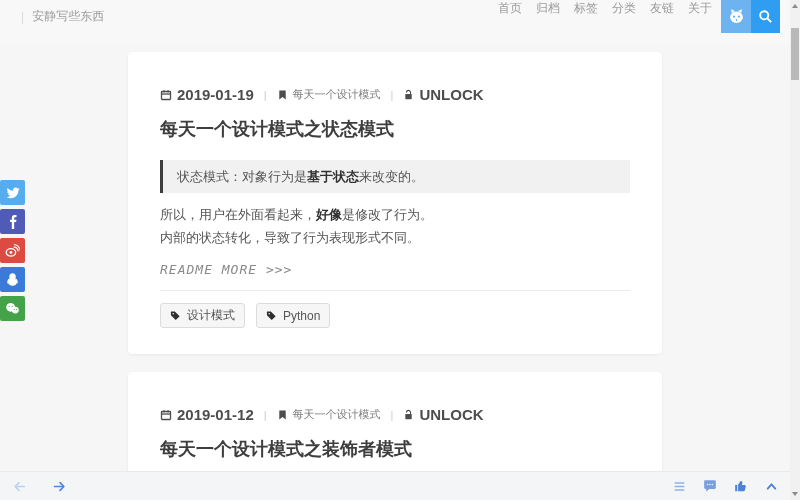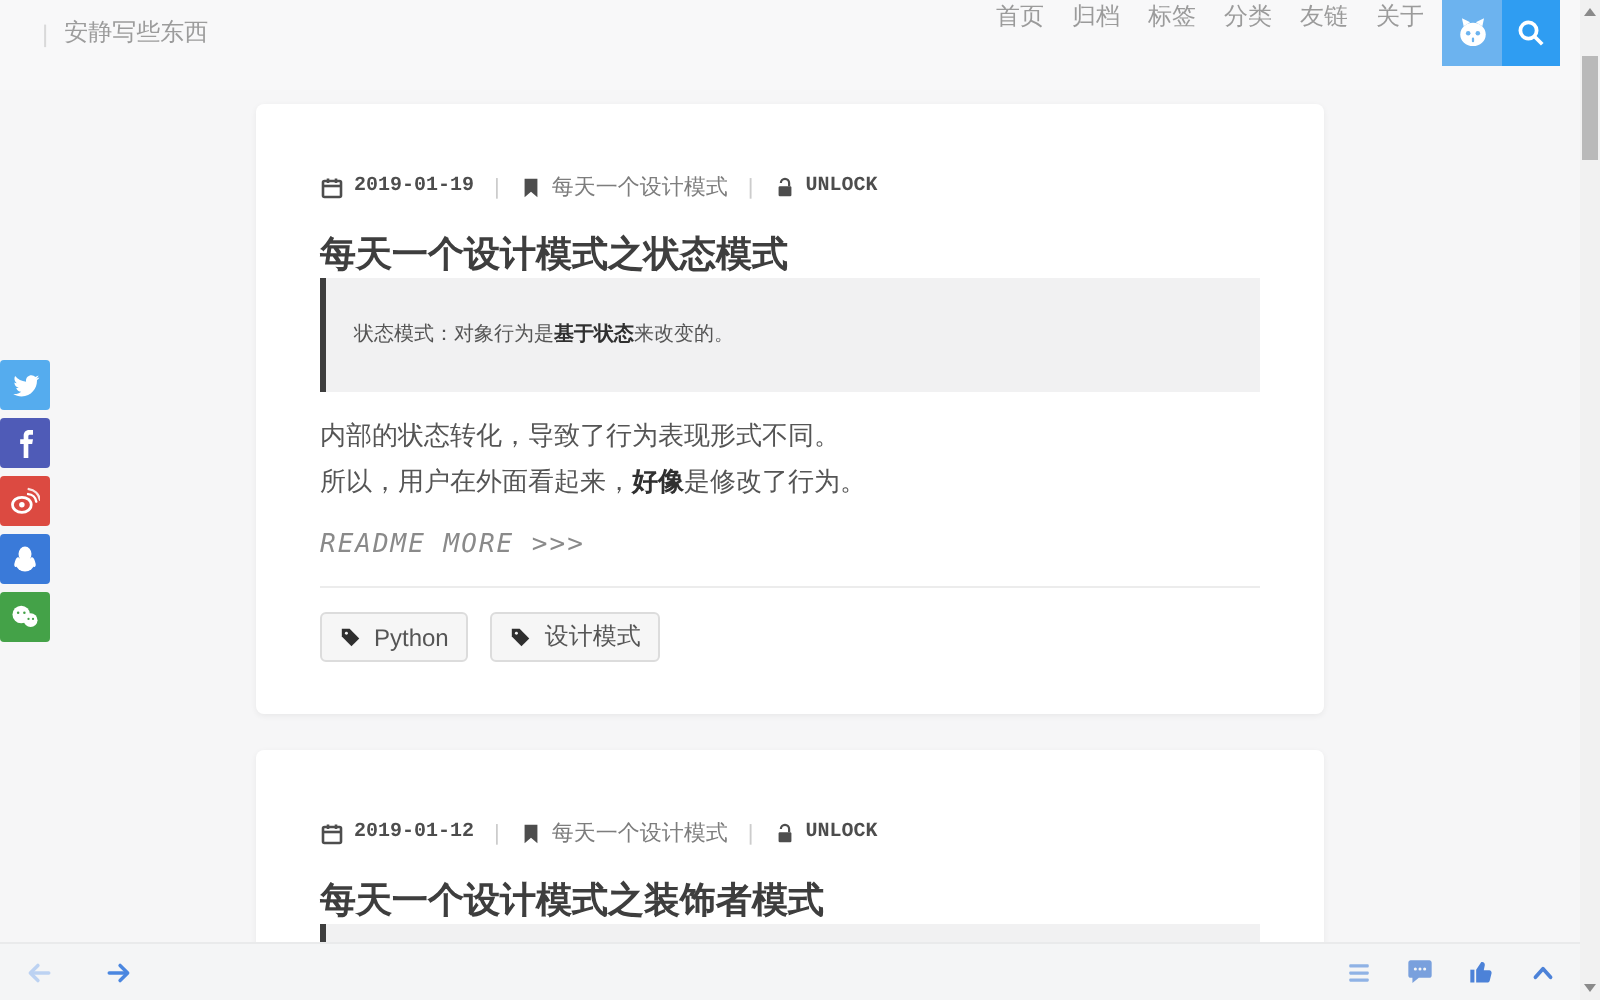--- a/index.html
+++ b/index.html
@@ -21,25 +21,25 @@
   .btn-github { right:39px; width:30px; }
   .btn-search { right:10px; width:29px; }
   
   .social { position:absolute; left:0; top:180px; display:flex; flex-direction:column; gap:4px; z-index:4; }
   .social-btn { width:25px; height:25px; border-radius:2px; display:flex; align-items:center; justify-content:center; cursor:pointer; }
   
   .main { position:absolute; left:128px; top:52px; width:534px; }
   .card { background:#fff; border-radius:4px; box-shadow:0 1px 3px rgba(0,0,0,.06); padding:34px 32px 26px; margin-bottom:18px; }
   .post-meta { display:flex; align-items:center; color:#4d4d4d; }
   .post-meta svg { flex:none; }
-  .meta-date, .meta-lock { font-family:Liberation Mono, monospace; font-weight:bold; font-size:10px; color:#4d4d4d; margin-left:5px; }
+  .meta-date, .meta-lock { font-family:Liberation Sans, sans-serif; font-weight:bold; font-size:15px; color:#4d4d4d; margin-left:5px; }
   .meta-cat { font-size:11px; color:#7d7d7d; margin-left:5px; }
   .meta-sep { color:#ccc; font-size:11px; margin:0 10px; }
   .post-title { margin-top:14px; font-size:18px; font-weight:bold; color:#3e3e3e; cursor:pointer; }
-  .quote { margin-top:0; background:#f1f1f2; border-left:3px solid #3e3e3e; padding:21px 14px; font-size:10px; color:#555; line-height:15px; }
+  .quote { margin-top:19px; background:#f1f1f2; border-left:3px solid #3e3e3e; padding:9px 14px; font-size:13px; color:#555; line-height:15px; }
   .quote b { color:#303030; }
   .post-body { margin-top:10px; font-size:13px; color:#555; line-height:23px; }
   .post-body b { color:#303030; }
   .read-more { margin-top:13px; font-family:"DejaVu Sans Mono", monospace; font-style:italic; font-size:13px; color:#8a8a8a; letter-spacing:1px; cursor:pointer; }
   .divider { margin-top:13px; border-top:1px solid #ececec; }
   .tags { margin-top:12px; display:flex; gap:11px; }
   .tag { display:inline-flex; align-items:center; gap:6px; border:1px solid #dcdcdc; background:#f6f6f6; border-radius:3px; padding:3px 9px; font-size:12px; color:#555; cursor:pointer; }
   
   .bottom-bar { position:absolute; left:0; right:0; bottom:0; height:29px; background:#f4f5f6; border-top:1px solid #e9eaeb; z-index:6; }
   .pager { position:absolute; left:13px; top:0; height:100%; display:flex; align-items:center; gap:27px; }
@@ -170,46 +170,46 @@
       <span class="meta-lock">UNLOCK</span>
     </div>
 
     <h2 class="post-title">每天一个设计模式之状态模式</h2>
 
     <blockquote class="quote">
       <span>状态模式：对象行为是</span><b>基于状态</b><span>来改变的。</span>
     </blockquote>
 
     <div class="post-body">
+      <div><span>所以，用户在外面看起来，</span><b>好像</b><span>是修改了行为。</span></div>
       <div>内部的状态转化，导致了行为表现形式不同。</div>
-      <div><span>所以，用户在外面看起来，</span><b>好像</b><span>是修改了行为。</span></div>
     </div>
 
     <div class="read-more">README MORE &gt;&gt;&gt;</div>
 
     <div class="divider"></div>
 
     <div class="tags">
       <span class="tag">
         <span style="display:flex">
           <svg width="11" height="11" viewBox="0 0 24 24" fill="#2f2f2f">
             <path d="M2 3v8.5L12.5 22l8.5-8.5L10.5 3z"></path>
             <circle cx="7" cy="8" r="1.6" fill="#f6f6f6"></circle>
           </svg>
         </span>
-        <span>Python</span>
+        <span>设计模式</span>
       </span>
       <span class="tag">
         <span style="display:flex">
           <svg width="11" height="11" viewBox="0 0 24 24" fill="#2f2f2f">
             <path d="M2 3v8.5L12.5 22l8.5-8.5L10.5 3z"></path>
             <circle cx="7" cy="8" r="1.6" fill="#f6f6f6"></circle>
           </svg>
         </span>
-        <span>设计模式</span>
+        <span>Python</span>
       </span>
     </div>
   </article>
 
   <article class="card">
     <div class="post-meta">
       <span style="display:flex">
         <svg width="12" height="12" viewBox="0 0 24 24" fill="none" stroke="#4d4d4d" stroke-width="2.6">
           <rect x="3" y="5" width="18" height="16" rx="1.5"></rect>
           <line x1="3" y1="10" x2="21" y2="10"></line>

